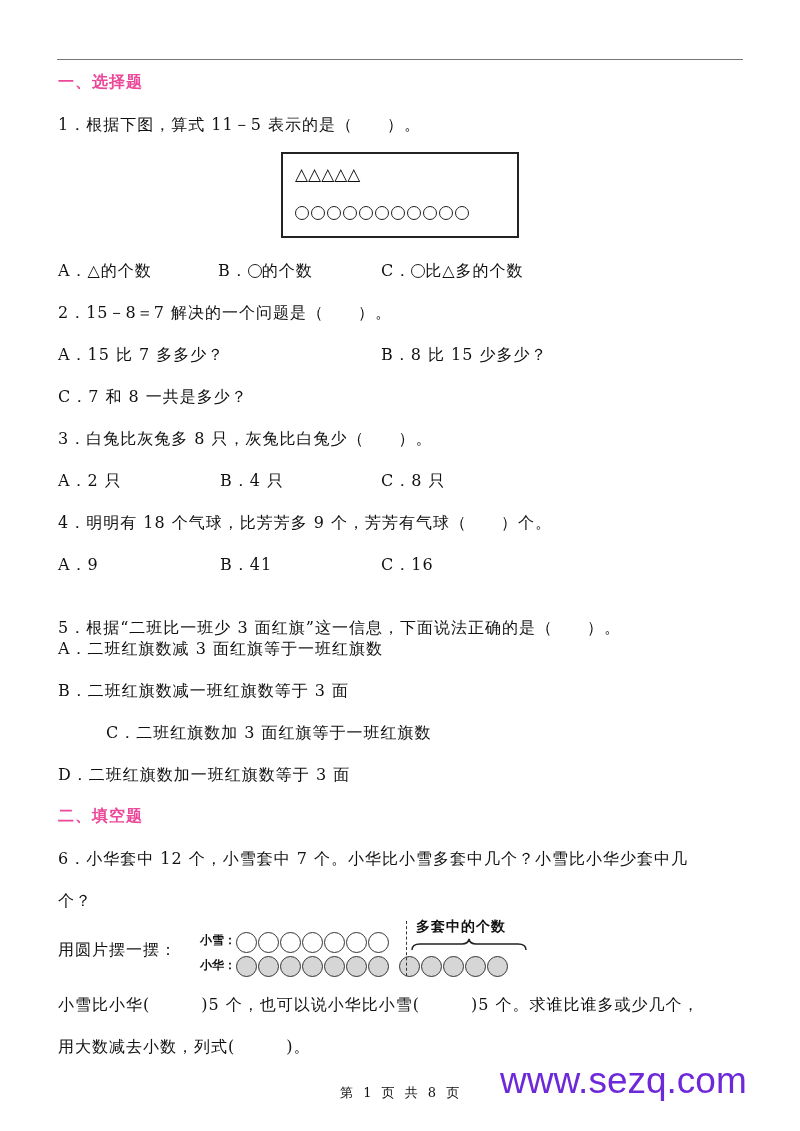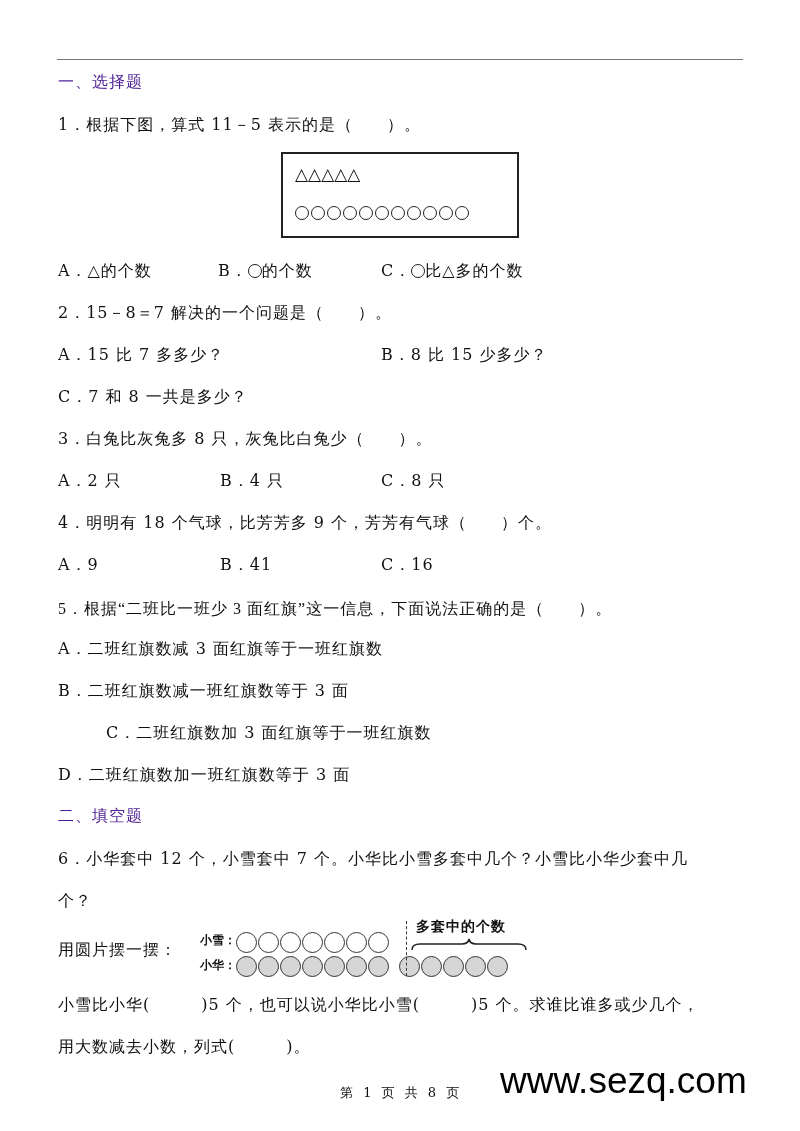--- a/index.html
+++ b/index.html
@@ -1,39 +1,39 @@
 <!DOCTYPE html>
 <html><head>
 <meta charset="utf-8">
 <style>
   html, body { margin:0; padding:0; background:#ffffff; }
   body { width:800px; height:1131px; position:relative; overflow:hidden;
          font-family:"DejaVu Serif","Liberation Serif",serif; color:#111; }
   .topline { position:absolute; left:57px; top:59px; width:686px; height:1px; background:#777; }
   .line { position:absolute; left:58px; font-size:16px; letter-spacing:1px; white-space:nowrap; }
-  .heading { color:#4c1d95; font-weight:normal; font-size:16px; }
+  .heading { color:#ec4899; font-weight:bold; font-size:16px; }
   .opt { display:inline-block; }
   .figbox { position:absolute; left:281px; top:152px; width:238px; height:86px;
             border:2px solid #222; box-sizing:border-box; }
   .tri-row { position:absolute; left:12px; top:10px; font-size:17px; letter-spacing:0px; font-family:"DejaVu Sans",sans-serif; }
   .circ-row { position:absolute; left:12px; top:52px; display:flex; gap:2px; }
   .circ { width:14px; height:14px; border:1.5px solid #222; border-radius:50%; box-sizing:border-box; }
   .sym-circ { display:inline-block; width:14px; height:14px; border:1.3px solid #222; border-radius:50%; vertical-align:-2px; box-sizing:border-box; }
   .diagram { position:absolute; left:58px; top:918px; width:480px; height:62px; }
   .dlabel { position:absolute; left:0; top:22px; font-size:16px; letter-spacing:1px; }
   .rowlab { position:absolute; left:142px; font-size:12px; font-weight:bold; }
   .drow { position:absolute; left:178px; display:flex; gap:1px; }
   .dc { width:21px; height:21px; border:1.5px solid #333; border-radius:50%; box-sizing:border-box; background:#fff; }
   .dc.gray { background:#d6d6d6; }
   .dash { position:absolute; left:348px; top:3px; width:0; height:55px; border-left:1.5px dashed #333; }
   .brace-label { position:absolute; left:358px; top:0px; font-size:14px; font-weight:bold; letter-spacing:1px; }
   .brace { position:absolute; left:352px; top:20px; }
   .footer { position:absolute; left:340px; top:1084px; font-size:13px; letter-spacing:3px; }
   .watermark { position:absolute; left:500px; top:1060px; font-family:"Liberation Sans","DejaVu Sans",sans-serif;
-               font-size:37px; color:#000000; letter-spacing:0px; }
+               font-size:37px; color:#6d28d9; letter-spacing:0px; }
 </style>
 </head>
 <body>
 
 <div class="topline"></div>
 
 <div class="line heading" style="top:72px;">一、选择题</div>
 
 <div class="line" style="top:115px;">1．根据下图，算式 11－5 表示的是（　　）。</div>
 
@@ -73,21 +73,21 @@
 <div class="line" style="top:429px;">3．白兔比灰兔多 8 只，灰兔比白兔少（　　）。</div>
 <div class="line" style="top:471px;">
   <span class="opt" style="width:162px;">A．2 只</span><span class="opt" style="width:161px;">B．4 只</span><span class="opt">C．8 只</span>
 </div>
 
 <div class="line" style="top:513px;">4．明明有 18 个气球，比芳芳多 9 个，芳芳有气球（　　）个。</div>
 <div class="line" style="top:555px;">
   <span class="opt" style="width:162px;">A．9</span><span class="opt" style="width:161px;">B．41</span><span class="opt">C．16</span>
 </div>
 
-<div class="line" style="top:599px;font-family:Liberation Serif, serif;">5．根据“二班比一班少 3 面红旗”这一信息，下面说法正确的是（　　）。</div>
+<div class="line" style="top:618px;">5．根据“二班比一班少 3 面红旗”这一信息，下面说法正确的是（　　）。</div>
 <div class="line" style="top:639px;">A．二班红旗数减 3 面红旗等于一班红旗数</div>
 <div class="line" style="top:681px;">B．二班红旗数减一班红旗数等于 3 面</div>
 <div class="line" style="top:723px;margin-left:48px;">C．二班红旗数加 3 面红旗等于一班红旗数</div>
 <div class="line" style="top:765px;">D．二班红旗数加一班红旗数等于 3 面</div>
 
 <div class="line heading" style="top:806px;">二、填空题</div>
 
 <div class="line" style="top:849px;">6．小华套中 12 个，小雪套中 7 个。小华比小雪多套中几个？小雪比小华少套中几</div>
 <div class="line" style="top:891px;">个？</div>
 

